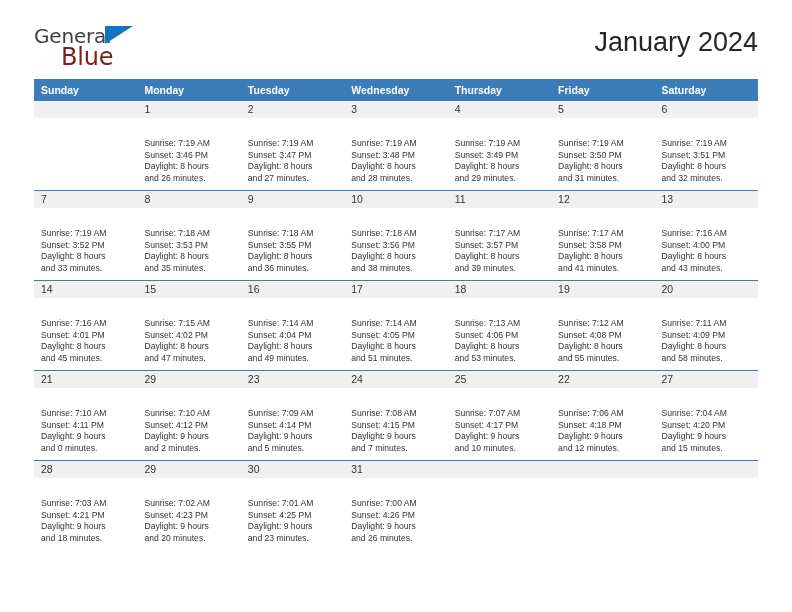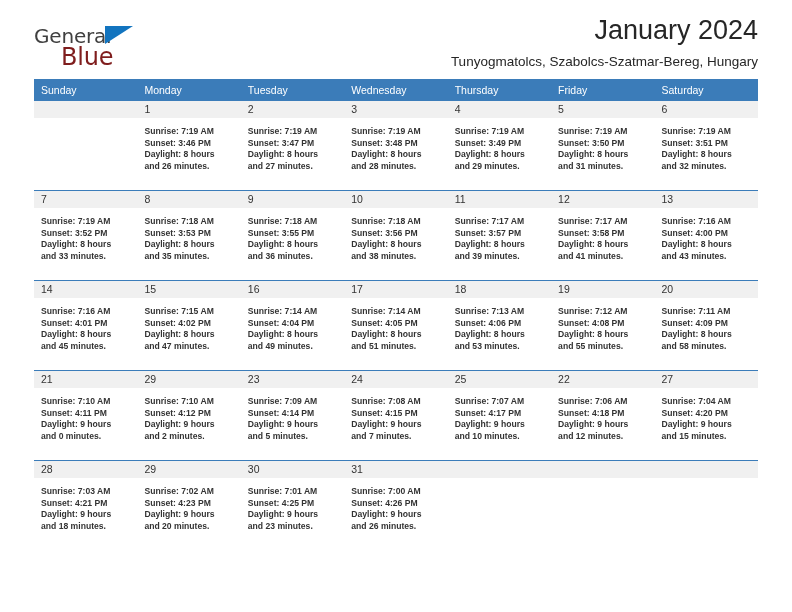--- a/index.html
+++ b/index.html
@@ -61,21 +61,21 @@
     position: absolute;
     left: 27px;
     top: 19px;
     font-size: 24px;
     letter-spacing: -0.2px;
     color: #7f1d1d;
     font-family: "DejaVu Sans", sans-serif;
   }
 
   .titles {
-    margin-top: 16px;
+    margin-top: 28px;
     text-align: right;
   }
   .cal-title {
     font-size: 27px;
     color: #262626;
     font-weight: normal;
     line-height: 1.1;
     font-family: "Liberation Sans", sans-serif;
   }
   .cal-subtitle {
@@ -88,21 +88,21 @@
   
   .calendar {
     margin-top: 7px;
     width: 724px;
     border-collapse: collapse;
     table-layout: fixed;
   }
   .calendar th {
     background: #3b7cb9;
     color: #ffffff;
-    font-weight: normal;
+    font-weight: bold;
     font-size: 10.5px;
     text-align: left;
     padding: 5px 0 5px 7px;
     height: 12px;
   }
 
   .week-row > td {
     vertical-align: top;
     padding: 0;
     border-top: 1px solid #3b7cb9;
@@ -120,25 +120,24 @@
     height: 17px;
     font-size: 10.5px;
     color: #333333;
     padding: 2px 0 0 7px;
     box-sizing: border-box;
   }
   .daycell.empty .daynum {
     background: #f0f0f0;
   }
   .dayinfo {
-    padding: 8px 6px 0 7px;
+    padding: 20px 6px 0 7px;
     font-size: 8.6px;
     line-height: 11.6px;
     color: #333333;
-    font-weight: bold;
   }
   .dayinfo div {
     white-space: nowrap;
   }
   .spacer-row td {
     height: 6px;
     padding: 0;
     border: none;
   }
 </style>
@@ -150,21 +149,20 @@
   <div class="topbar">
 
     <div class="logo">
       <span class="logo-general">General</span>
       <span class="logo-tri"></span>
       <span class="logo-blue">Blue</span>
     </div>
 
     <div class="titles">
       <div class="cal-title">January 2024</div>
-      <div class="cal-subtitle">Tunyogmatolcs, Szabolcs-Szatmar-Bereg, Hungary</div>
     </div>
 
   </div>
 
   <table class="calendar">
     <thead>
       <tr id="weekday-header-row">
           <th>Sunday</th>
           <th>Monday</th>
           <th>Tuesday</th>

